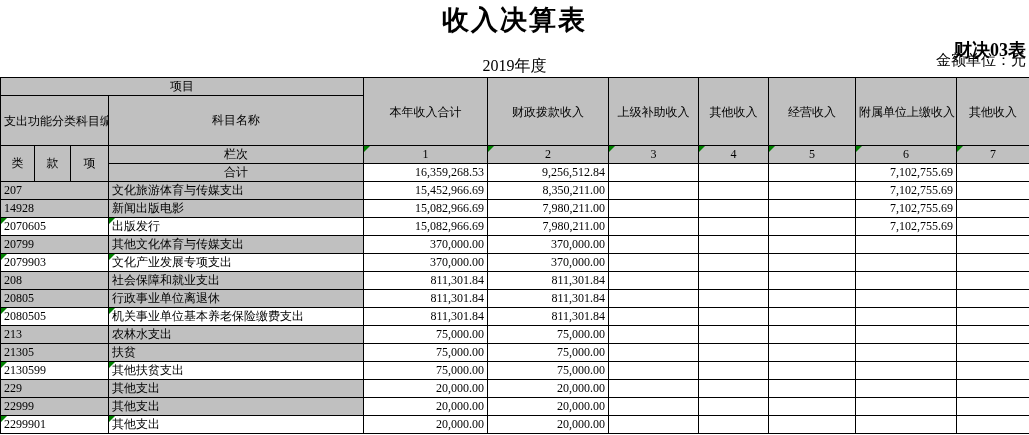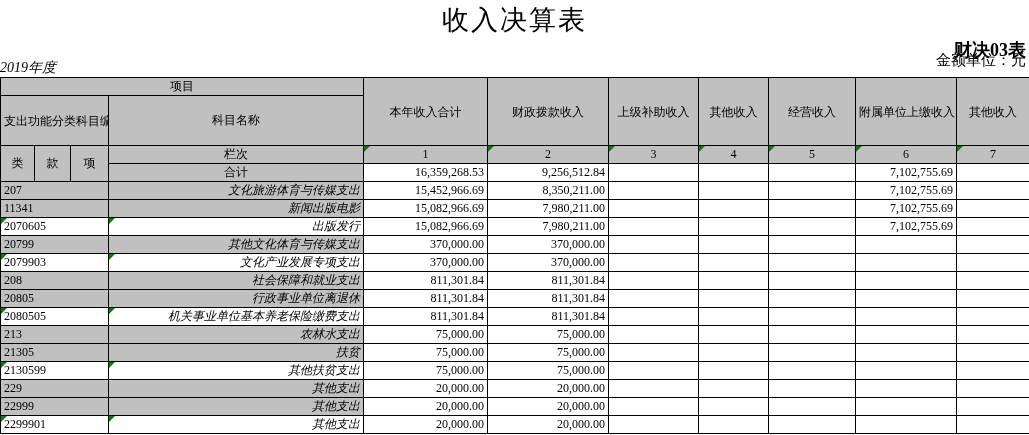--- a/index.html
+++ b/index.html
@@ -3,26 +3,26 @@
 <meta charset="utf-8">
 <style>
   * { margin:0; padding:0; box-sizing:border-box; }
   html,body { background:#fff; }
   .sheet {
     position:relative; width:1029px; height:435px; background:#ffffff;
     font-family:"Liberation Serif","DejaVu Serif",serif; color:#000; overflow:hidden;
   }
   .title {
     position:absolute; top:2px; left:0; width:100%;
-    text-align:center; font-size:27px; font-weight:normal; letter-spacing:2px;
+    text-align:center; font-size:27px; font-weight:bold; letter-spacing:2px;
   }
   .form-code { position:absolute; top:38px; right:3px; font-size:18px;font-weight:bold; }
   .meta-row { position:absolute; top:58px; left:0; width:100%; height:19px; font-size:15px; }
   .meta-prepared { position:absolute; left:2px; bottom:0; }
-  .meta-year { position:absolute; left:0; width:100%; bottom:0; font-size:14px;font-style:italic; }
+  .meta-year { position:absolute; left:0; width:100%; text-align:center; bottom:0; font-size:16px; }
   .meta-unit { position:absolute; right:3px; bottom:7px;margin-top:23px; }
 
   table.grid {
     position:absolute; top:77px; left:0; width:1029px;
     border-collapse:collapse; table-layout:fixed;
     font-size:12px;
   }
   table.grid th, table.grid td {
     border:1px solid #000; padding:0 3px; overflow:hidden; white-space:nowrap;
     font-weight:normal; position:relative; vertical-align:middle;
@@ -31,21 +31,21 @@
   .c { text-align:center; }
   .bold { font-weight:bold; }
   tr.h1 { height:18px;margin-top:12px; }
   tr.h2 { height:50px; }
   tr.h3 { height:18px; }
   tr.h4 { height:17px;margin-top:33px; }
   tr.dr { height:18px; }
   th.wrapcell { white-space:normal; line-height:14px; padding:0 2px; }
   td.val { text-align:right; padding-right:4px; font-family:"Liberation Serif","DejaVu Serif",serif; }
   td.code { text-align:left; padding-left:2px; }
-  td.name { text-align:right; padding-left:4px;font-style:italic; }
+  td.name { text-align:left; padding-left:4px; }
   td.name.indent { }
   .tri {
     position:absolute; left:0; top:0; width:0; height:0;
     border-top:6px solid #008000; border-right:6px solid transparent;
   }
 </style>
 </head>
 <body>
 
 <div class="sheet">
@@ -117,21 +117,21 @@
           <td class="name gray bold">文化旅游体育与传媒支出</td>
           <td class="val bold">15,452,966.69</td>
           <td class="val bold">8,350,211.00</td>
           <td class="val bold"></td>
           <td class="val bold"></td>
           <td class="val bold"></td>
           <td class="val bold">7,102,755.69</td>
           <td class="val bold"></td>
         </tr>
         <tr class="dr">
-          <td colspan="3" class="code gray bold">11341</td>
+          <td colspan="3" class="code gray bold">14928</td>
           <td class="name gray bold">新闻出版电影</td>
           <td class="val bold">15,082,966.69</td>
           <td class="val bold">7,980,211.00</td>
           <td class="val bold"></td>
           <td class="val bold"></td>
           <td class="val bold"></td>
           <td class="val bold">7,102,755.69</td>
           <td class="val bold"></td>
         </tr>
         <tr class="dr">

